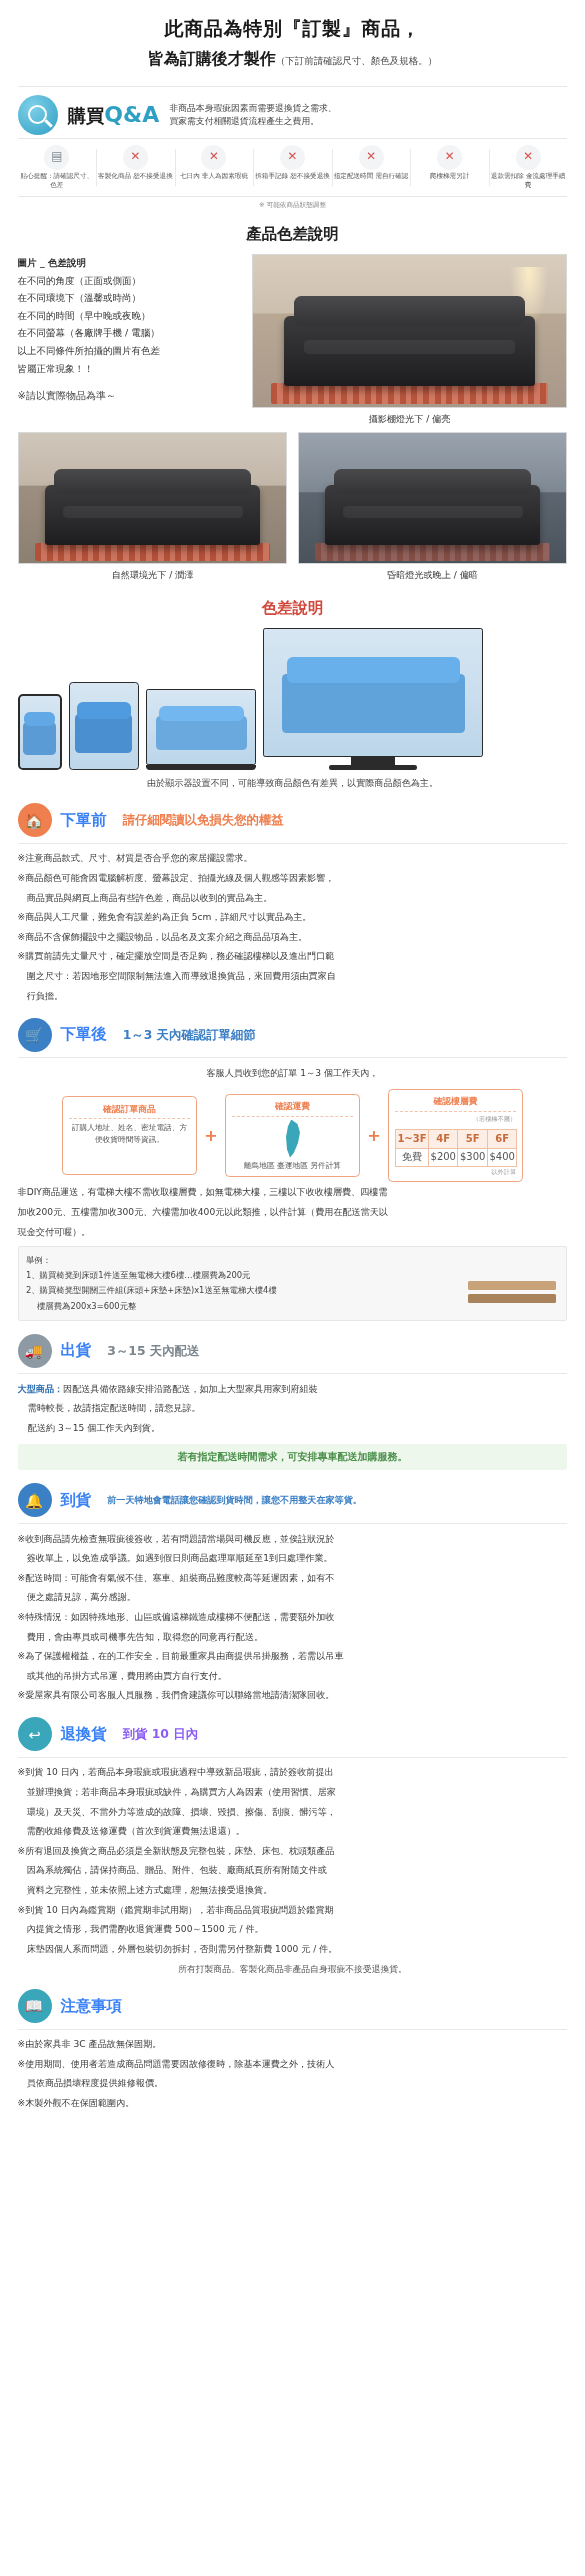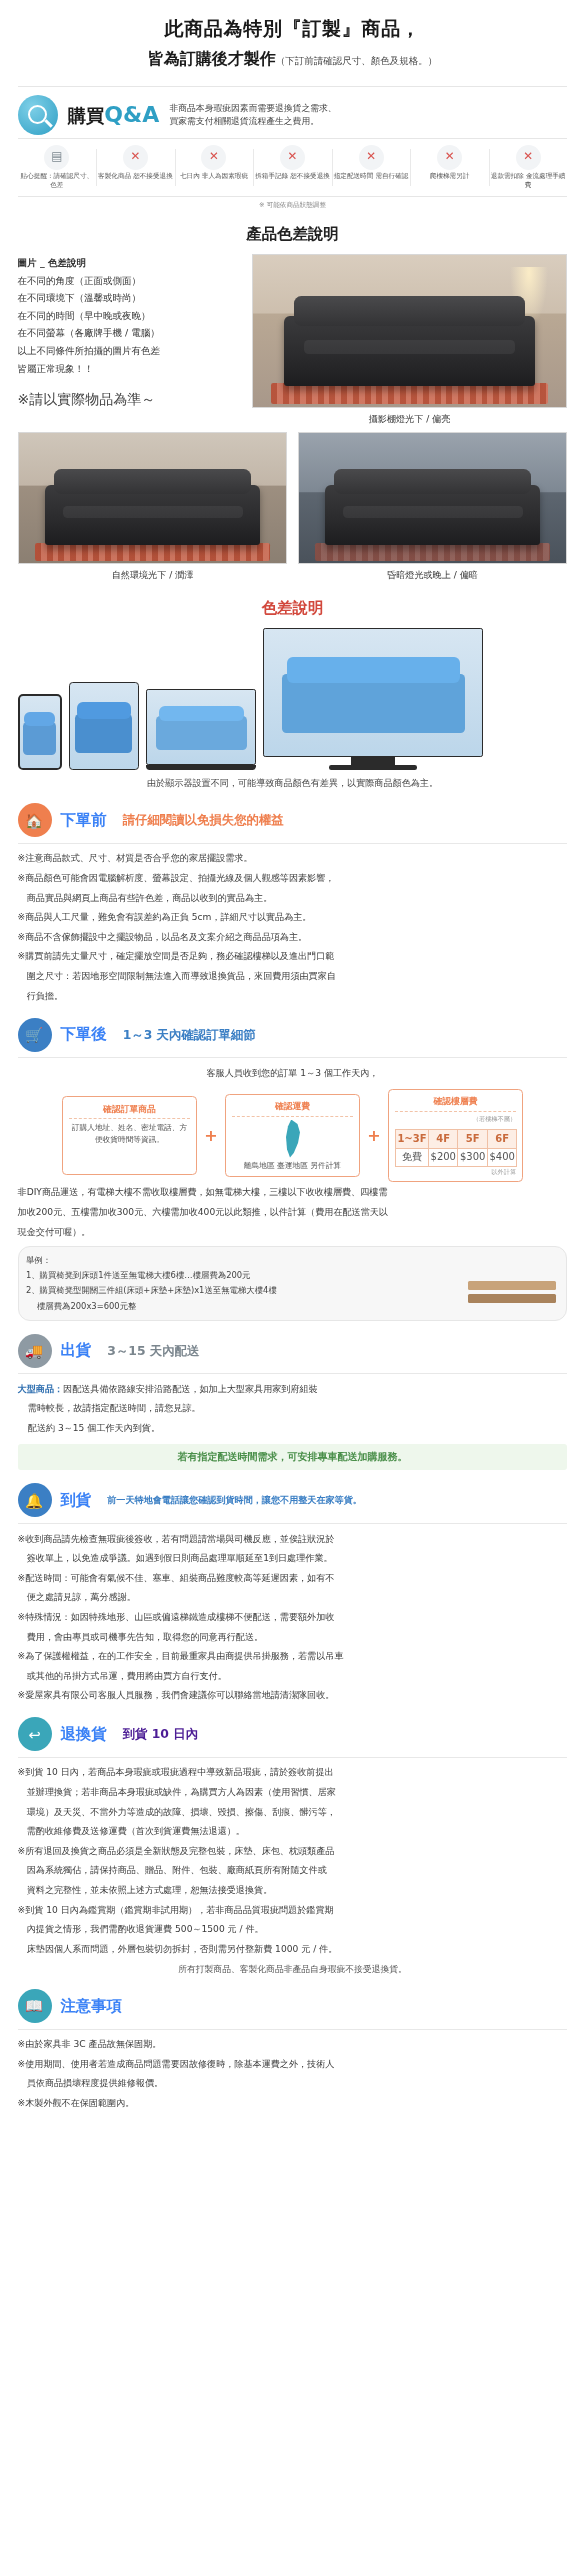--- a/index.html
+++ b/index.html
@@ -90,21 +90,21 @@
   .sec-center {
     text-align:center; font-size: 15.4px; font-weight:bold; color:#222;
     margin: 11.7px 0 7.3px;
   }
   .sec-center.red { color:#d2483c; }
 
   
   .cn-wrap { display:flex; margin: 0 17.6px; gap: 14px; align-items:flex-start; }
   .cn-text { flex: 0 0 220px; font-size: 9.5px; color:#333; line-height:1.85; }
   .cn-text .t1 { font-weight:bold; }
-  .cn-note { margin-top: 10.2px; font-size:14px; color:#444; }
+  .cn-note { margin-top: 10.2px; font-size:10px; color:#444; }
   .photo { background:#8b8f93; border:0.7px solid #d8d8d8; overflow:hidden; position:relative; }
   .cap { text-align:center; font-size:9.1px; color:#333; padding: 3.7px 0 1.5px; }
   
   .room-a { background:
       linear-gradient(180deg,#d9cdbe 0%, #cdbfae 38%, #b9a894 39%, #a8988a 100%); }
   .room-b { background:
       linear-gradient(180deg,#cfc6ba 0%, #c2b6a8 40%, #9d8f80 41%, #8b7f72 100%); }
   .room-c { background:
       linear-gradient(180deg,#9aa3ad 0%, #7e8893 45%, #5d6670 46%, #4a525b 100%); }
   .couch {
@@ -177,21 +177,21 @@
   .sec-icon.teal   { background:#3aa6b9; }
   .sec-icon.gray   { background:#8e9aa3; }
   .sec-name {
     font-size: 15.4px; font-weight:bold; color:#3b82f6;
   }
   .sec-sub {
     font-size: 12.4px; font-weight:bold; margin-left: 7.3px;
   }
   .sub-orange { color:#ef7f4e; }
   .sub-blue { color:#3b7fc4; }
-  .sub-teal { color:#4c1d95; }
+  .sub-teal { color:#8b5cf6; }
   .sub-gray { color:#7b868e; }
   .hr {
     border:0; border-top:1.5px solid #e8e8e8; margin: 5.9px 0 7.3px;
   }
   .body-list p {
     margin: 0 0 3.7px; font-size: 9.1px; color:#3a3a3a; line-height:1.75;
   }
   .body-list p.ind { padding-left: 10.2px; }
   .em-blue { color:#2f6fb0; }
   .em-b { font-weight:bold; }
@@ -215,21 +215,21 @@
     width: 25px; height: 38px; margin: 1.5px auto 2.2px;
     background:#3aa6b9;
     clip-path: polygon(45% 0,70% 12%,80% 34%,72% 62%,55% 88%,40% 100%,28% 78%,24% 46%,32% 18%);
   }
   .fee-table { width:100%; border-collapse:collapse; font-size:10px; margin-top:5px; }
   .fee-table td, .fee-table th { border:0.7px solid #f0c0a5; padding:0.7px 1.5px; text-align:center; color:#555;}
   .fee-table th { background:#fdeee5; color:#c96a3c; }
   .fee-cap { font-size:6.2px; color:#999; text-align:right; }
 
   .example-box {
-    background:#f7f7f7; border:0.7px solid #e6e6e6; border-radius:12px;
+    background:#f7f7f7; border:0.7px solid #e6e6e6; border-radius:2px;
     padding: 5.9px 7.3px; margin-top: 5.9px; font-size: 8.4px; color:#444; line-height:1.8;
     position:relative;
   }
   .bed-ill {
     position:absolute; right:10.2px; bottom:7.3px; width: 88px; height: 31px;
   }
   .bed-ill .top { height:8.8px; background:#c8a37a; border-radius:1.5px;}
   .bed-ill .bot { height:8.8px; background:#a9835c; border-radius:1.5px; margin-top:4.4px;}
 
   

